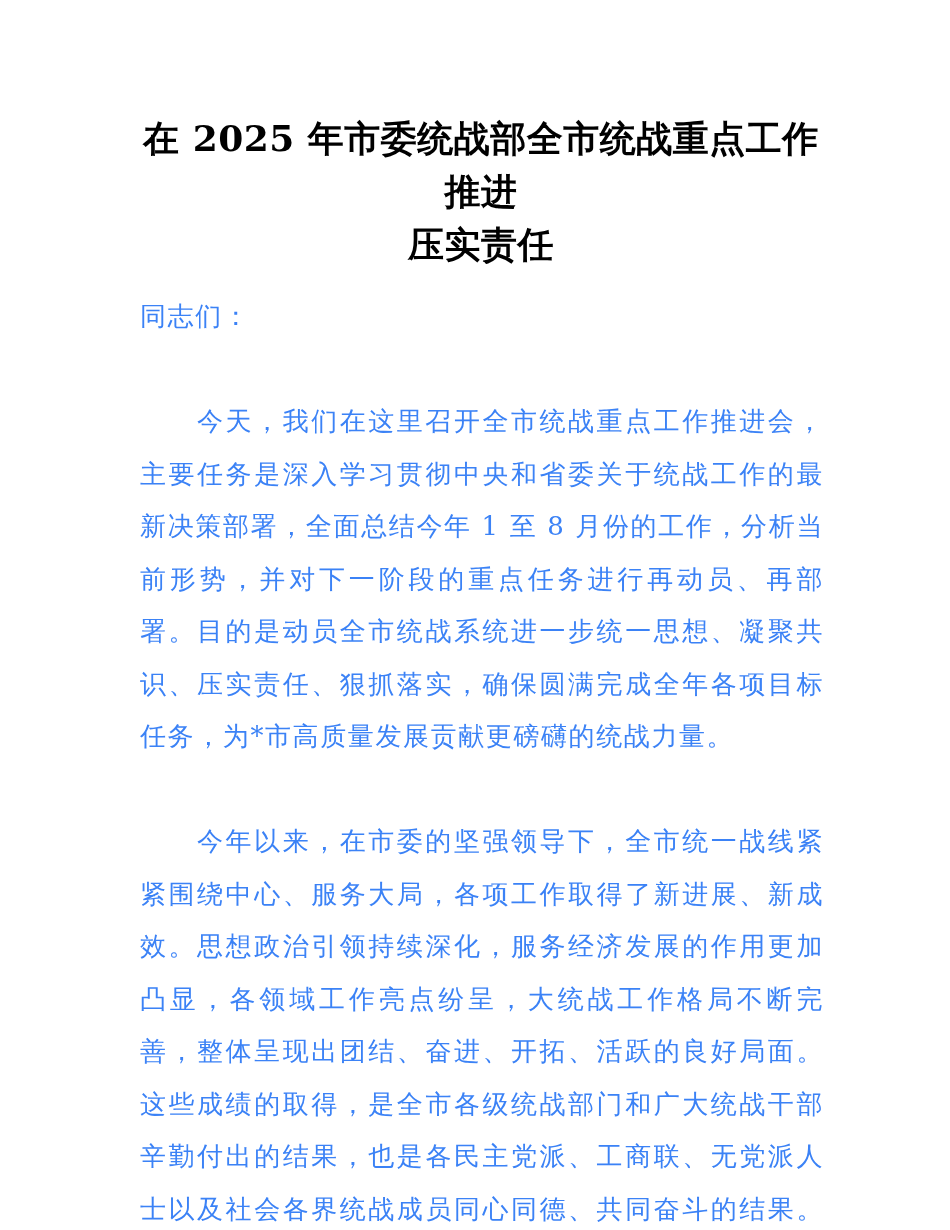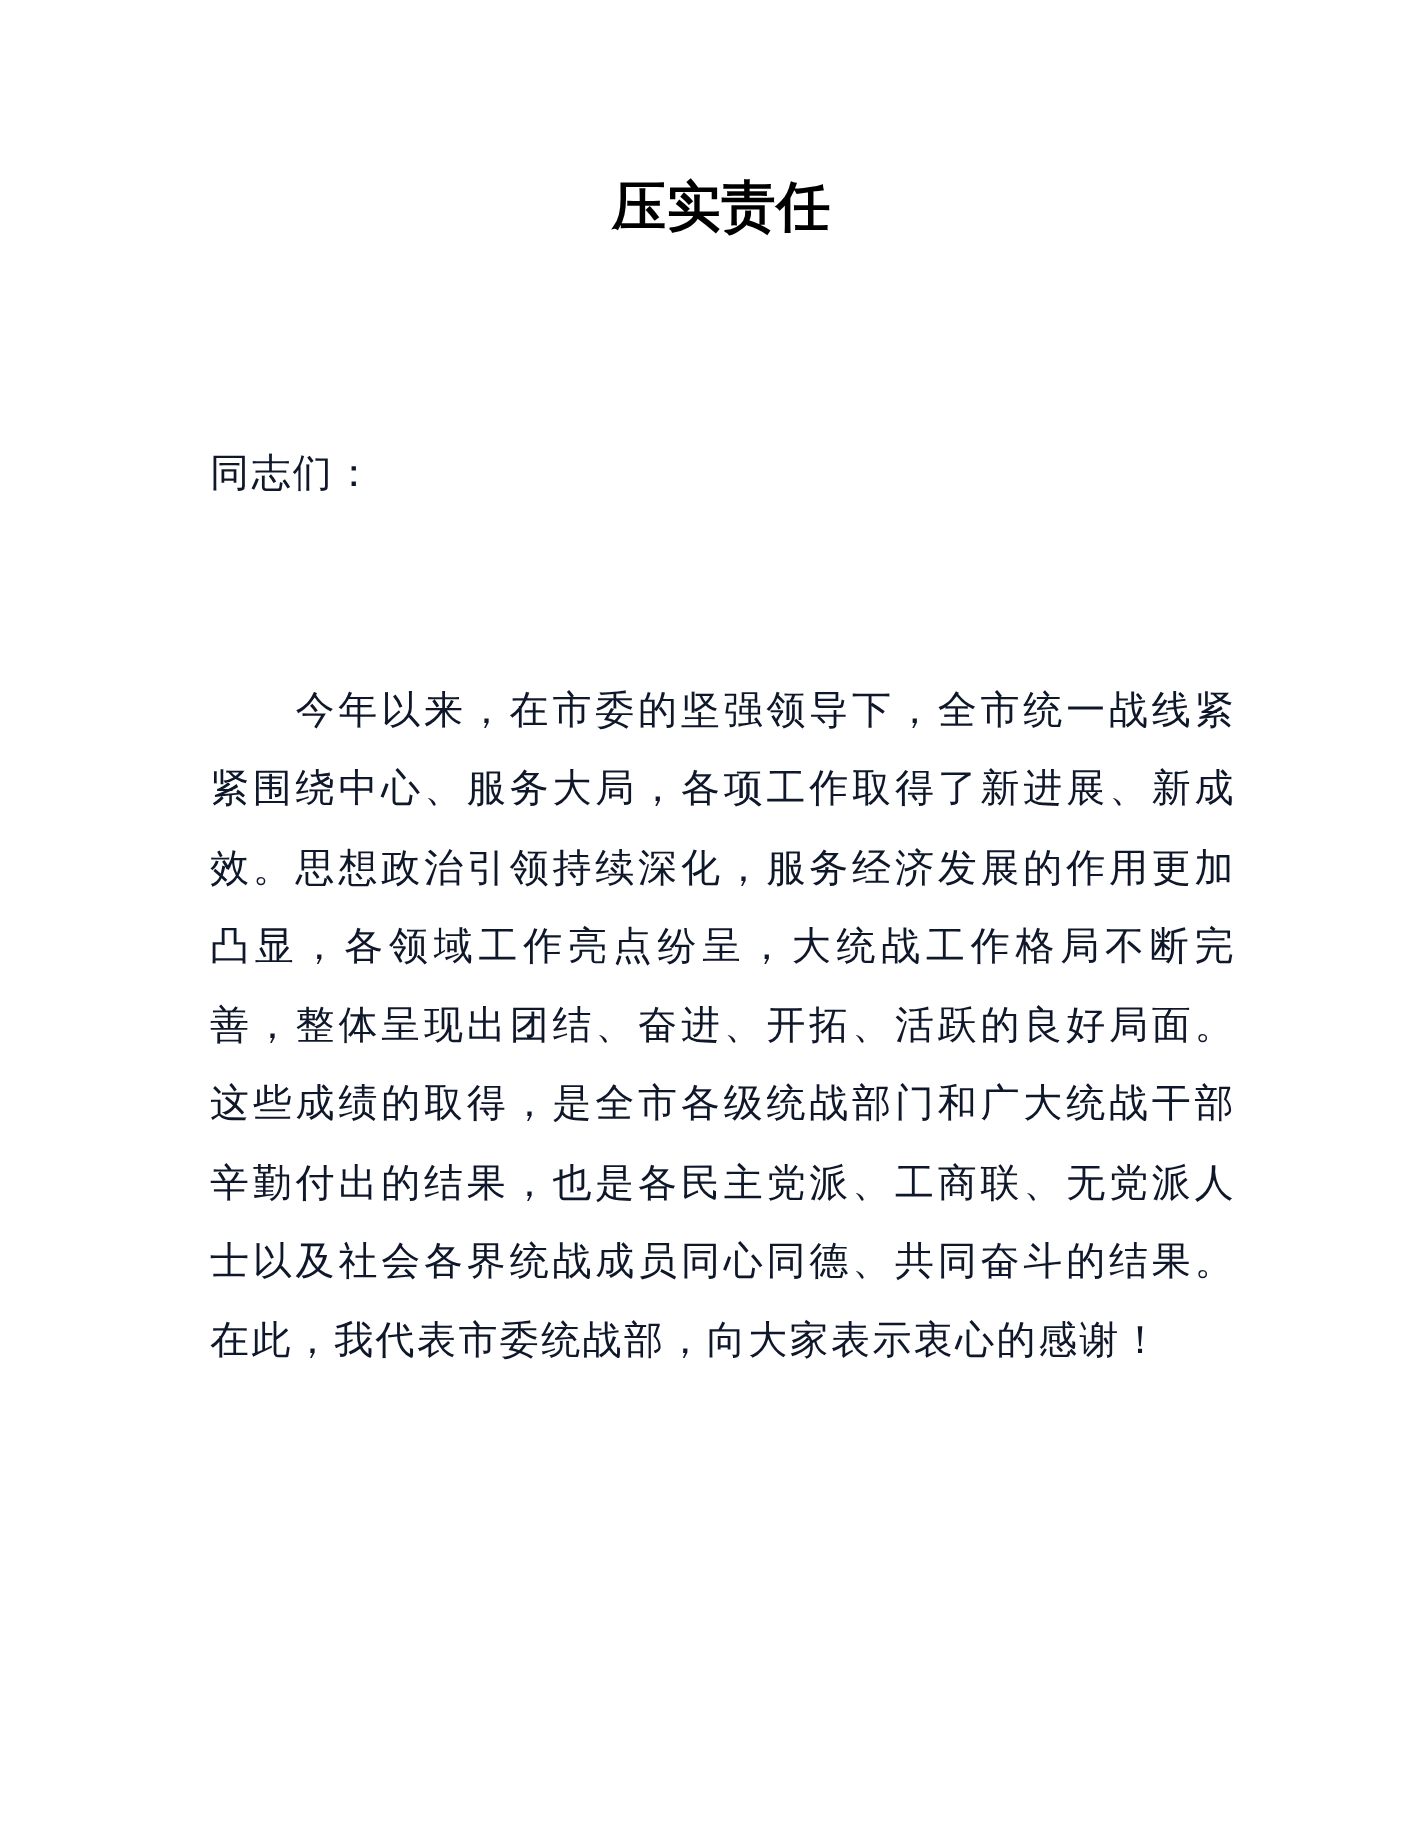--- a/index.html
+++ b/index.html
@@ -46,21 +46,21 @@
     top: 290px;
     width: 684px;
   }
 
   .para {
     font-family: "DejaVu Serif", "Liberation Serif", serif;
     font-weight: 400;
     font-size: 26px;
     line-height: 52.5px;
     letter-spacing: 1.6px;
-    color: #0f172a;
+    color: #3b82f6;
     text-align: justify;
     text-justify: inter-character;
     margin: 0;
   }
 
   .para-salutation {
     margin-bottom: 0;
   }
 
   .para-indent {
@@ -70,29 +70,31 @@
   .spacer-line {
     height: 52.5px;
   }
 </style>
 </head>
 <body>
 
 <div class="page">
 
   <div class="doc-title">
+    <div>在 2025 年市委统战部全市统战重点工作推进</div>
     <div>压实责任</div>
   </div>
 
   <div class="body-block">
 
     <p class="para para-salutation">同志们：</p>
 
     <div class="spacer-line"></div>
 
+    <p class="para para-indent">今天，我们在这里召开全市统战重点工作推进会，主要任务是深入学习贯彻中央和省委关于统战工作的最新决策部署，全面总结今年 1 至 8 月份的工作，分析当前形势，并对下一阶段的重点任务进行再动员、再部署。目的是动员全市统战系统进一步统一思想、凝聚共识、压实责任、狠抓落实，确保圆满完成全年各项目标任务，为*市高质量发展贡献更磅礴的统战力量。</p>
 
     <div class="spacer-line"></div>
 
     <p class="para para-indent">今年以来，在市委的坚强领导下，全市统一战线紧紧围绕中心、服务大局，各项工作取得了新进展、新成效。思想政治引领持续深化，服务经济发展的作用更加凸显，各领域工作亮点纷呈，大统战工作格局不断完善，整体呈现出团结、奋进、开拓、活跃的良好局面。这些成绩的取得，是全市各级统战部门和广大统战干部辛勤付出的结果，也是各民主党派、工商联、无党派人士以及社会各界统战成员同心同德、共同奋斗的结果。在此，我代表市委统战部，向大家表示衷心的感谢！</p>
 
   </div>
 
 </div>
 
 </body></html>

